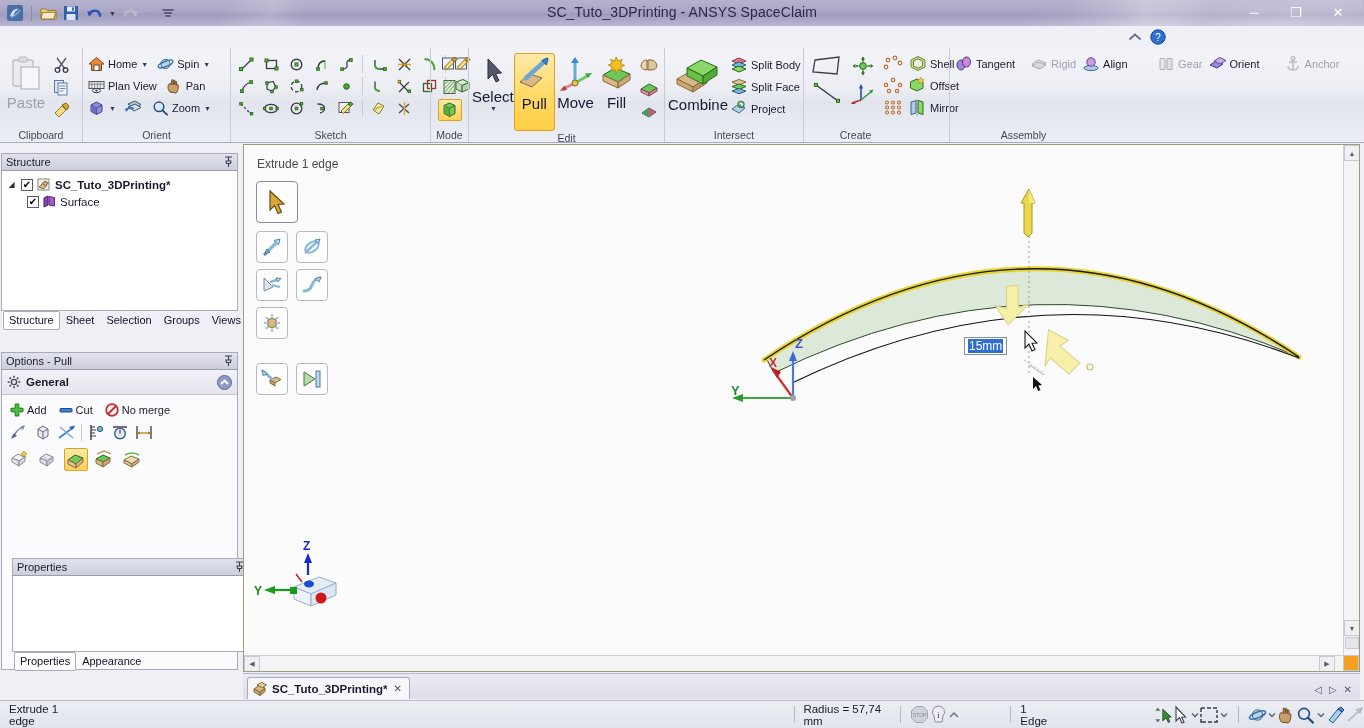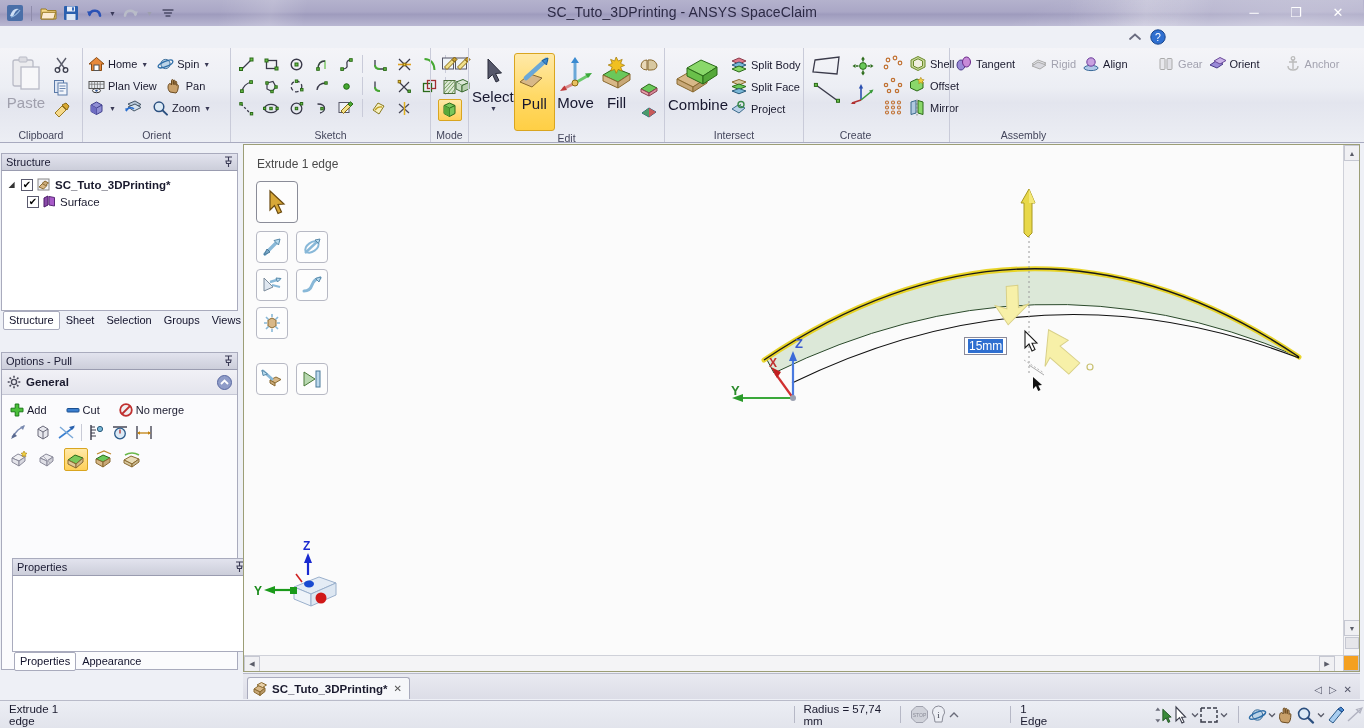--- a/index.html
+++ b/index.html
@@ -134,21 +134,21 @@
   .tnode { display: flex; align-items: center; gap: 4px; height: 17px; }
   .tnode .twist { width: 11px; text-align: center; font-size: 8px; color: #333; }
   .cbox {
     width: 12px; height: 12px; background: #fff; border: 1px solid #5a5a6e;
     display: flex; align-items: center; justify-content: center; font-size: 10px; color: #000;
     line-height: 1;
   }
   .tnode .tlabel { font-weight: bold; }
 
   .optgrid { padding: 4px 6px; }
-  .optrow { display: flex; align-items: center; gap: 15px; height: 22px; }
+  .optrow { display: flex; align-items: center; gap: 8px; height: 22px; }
   .optitem { display: flex; align-items: center; gap: 3px; font-size: 11px; padding: 1px 2px; border-radius:2px; }
   .obtn { width: 22px; height: 21px; display:flex; align-items:center; justify-content:center; border-radius:2px; }
   .obtn.sel { background: linear-gradient(180deg,#ffe9a8,#ffd05a); border: 1px solid #d9a520; }
   .sectionhead {
     display: flex; align-items: center; gap: 5px; height: 19px; padding: 12px 5px;
     background: linear-gradient(180deg,#f1f1f6,#e4e5ed);
     border-bottom: 1px solid #c5c7d5; font-weight: bold; font-size: 11.5px;
   }
   .sectionhead .collapse { margin-left: auto; }
 

